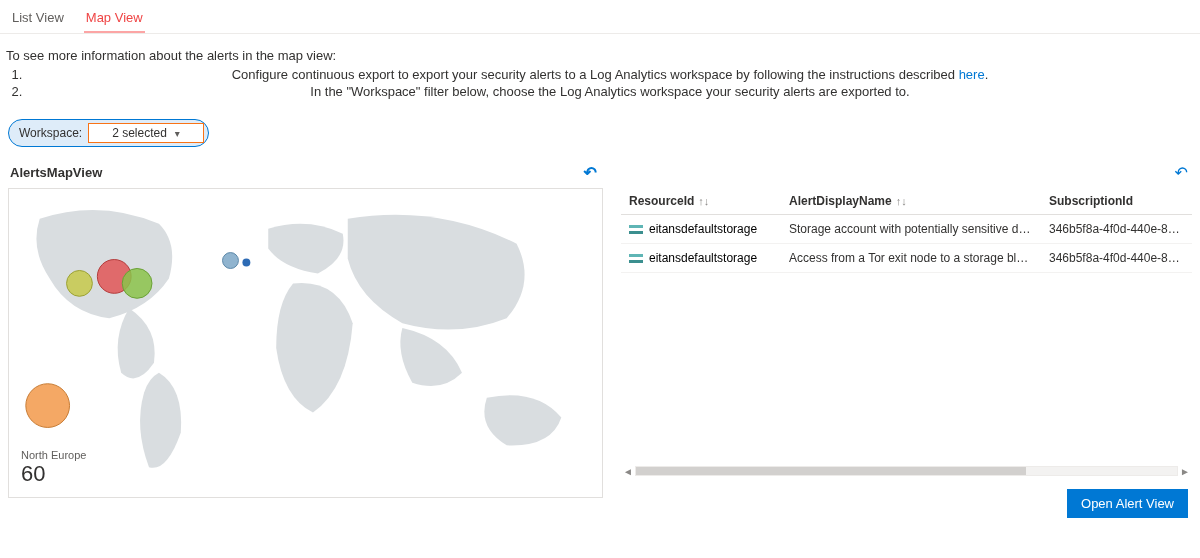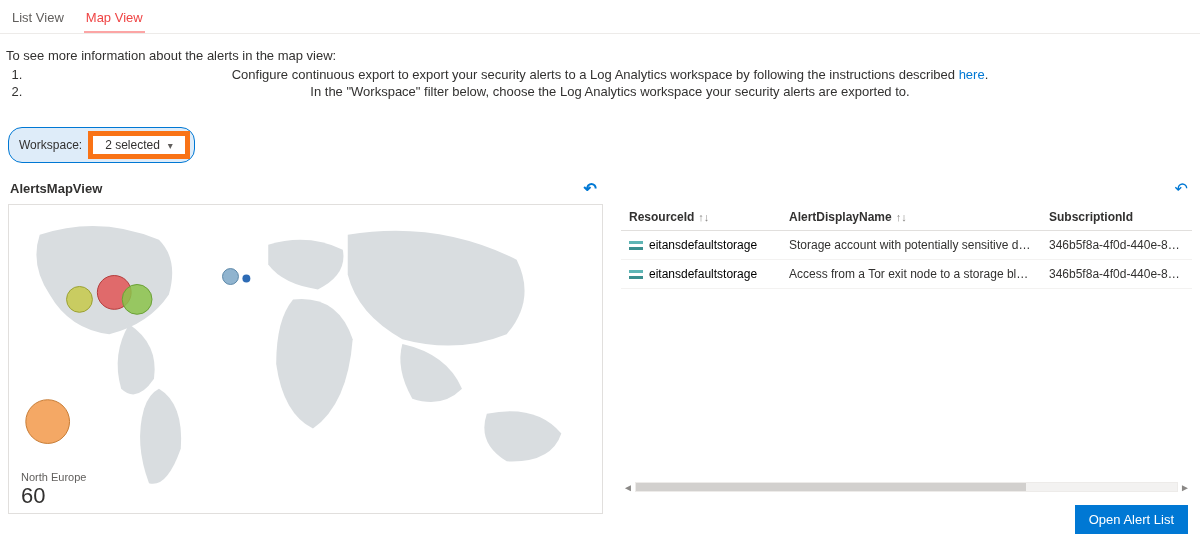--- a/index.html
+++ b/index.html
@@ -6,37 +6,37 @@
   html, body { margin:0; padding:0; font-family: "Segoe UI", Arial, sans-serif; font-size:13px; color:#323130; background:#fff; width:1200px; }
   .tabs { display:flex; gap:18px; padding:6px 10px 0 10px; border-bottom:1px solid #edebe9; }
   .tab { padding:4px 2px 6px 2px; color:#605e5c; cursor:pointer; }
   .tab.active { color:#ef4444; border-bottom:2px solid #fca5a5; }
   .intro { padding:14px 6px 4px 6px; }
   .intro p { margin:0 0 4px 0; }
   .intro ol { margin:0 0 0 20px; padding:0; }
   .intro li { margin:2px 0;text-align:center; }
   .link { color:#0078d4; cursor:pointer; }
   .filters { padding:14px 8px 8px 8px; }
-  .ws-chip { display:inline-flex; align-items:center; border:1px solid #0078d4; background:#deecf9; border-radius:14px; padding:3px 4px 3px 10px; font-size:12px;margin-top:8px; }
+  .ws-chip { display:inline-flex; align-items:center; border:1px solid #0078d4; background:#deecf9; border-radius:14px; padding:3px 4px 3px 10px; font-size:12px; }
   .ws-label { color:#323130; margin-right:6px; }
-  .ws-select { display:inline-flex; align-items:center; background:#fff; border:5px solid #f97316; padding:2px 12px; font-size:12px; color:#323130; cursor:pointer; }
+  .ws-select { display:inline-flex; align-items:center; background:#fff; border:1px solid #f97316; padding:2px 23px; font-size:12px; color:#323130; cursor:pointer; }
   .ws-select .chev { margin-left:8px; font-size:10px; color:#605e5c; }
 
   .content { display:flex; padding:8px 8px 12px 8px; gap:18px; align-items:flex-start; }
   .left { width:595px; }
   .right { flex:1; min-width:0; display:flex; flex-direction:column; position:relative; }
 
   .panel-title-row { display:flex; align-items:center; justify-content:space-between; padding:0 6px 6px 2px;font-weight:bold; }
   .panel-title { font-size:13px; color:#323130; }
   .undo { color:#0078d4; font-size:16px; cursor:pointer; }
 
   .map-box { border:1px solid #e1dfdd; height:310px; position:relative; overflow:hidden; }
   .map-svg { position:absolute; inset:0; width:100%; height:100%; }
 
-  .map-caption { position:absolute; left:12px; bottom:4px; }
+  .map-caption { position:absolute; left:12px; bottom:10px; }
   .map-region { font-size:11px; color:#605e5c; }
   .map-count { font-size:22px; font-weight:400; color:#323130; }
 
   .right-top { display:flex; justify-content:flex-end; padding:0 4px 6px 0; }
 
   table.alerts { width:100%; border-collapse:collapse; table-layout:fixed; }
   table.alerts th { text-align:left; font-weight:700; font-size:12px; padding:6px 8px; border-bottom:1px solid #e1dfdd; color:#323130; white-space:nowrap; }
   table.alerts th .sort { color:#8a8886; margin-left:4px; font-size:11px; }
   table.alerts td { font-size:12px; padding:7px 8px; border-bottom:1px solid #f3f2f1; white-space:nowrap; overflow:hidden; text-overflow:ellipsis; }
   .res-icon { display:inline-block; width:14px; height:12px; vertical-align:middle; margin-right:6px; position:relative; }
@@ -156,17 +156,17 @@
 
     <div class="hscroll">
       <div class="hs-arrow">◄</div>
       <div class="hs-track">
           <div class="hs-thumb"></div>
         </div>
       <div class="hs-arrow">►</div>
     </div>
 
     <div class="action-row">
-      <button class="btn-primary">Open Alert List</button>
+      <button class="btn-primary">Open Alert View</button>
     </div>
   </div>
 
 </div>
 
 </body></html>

